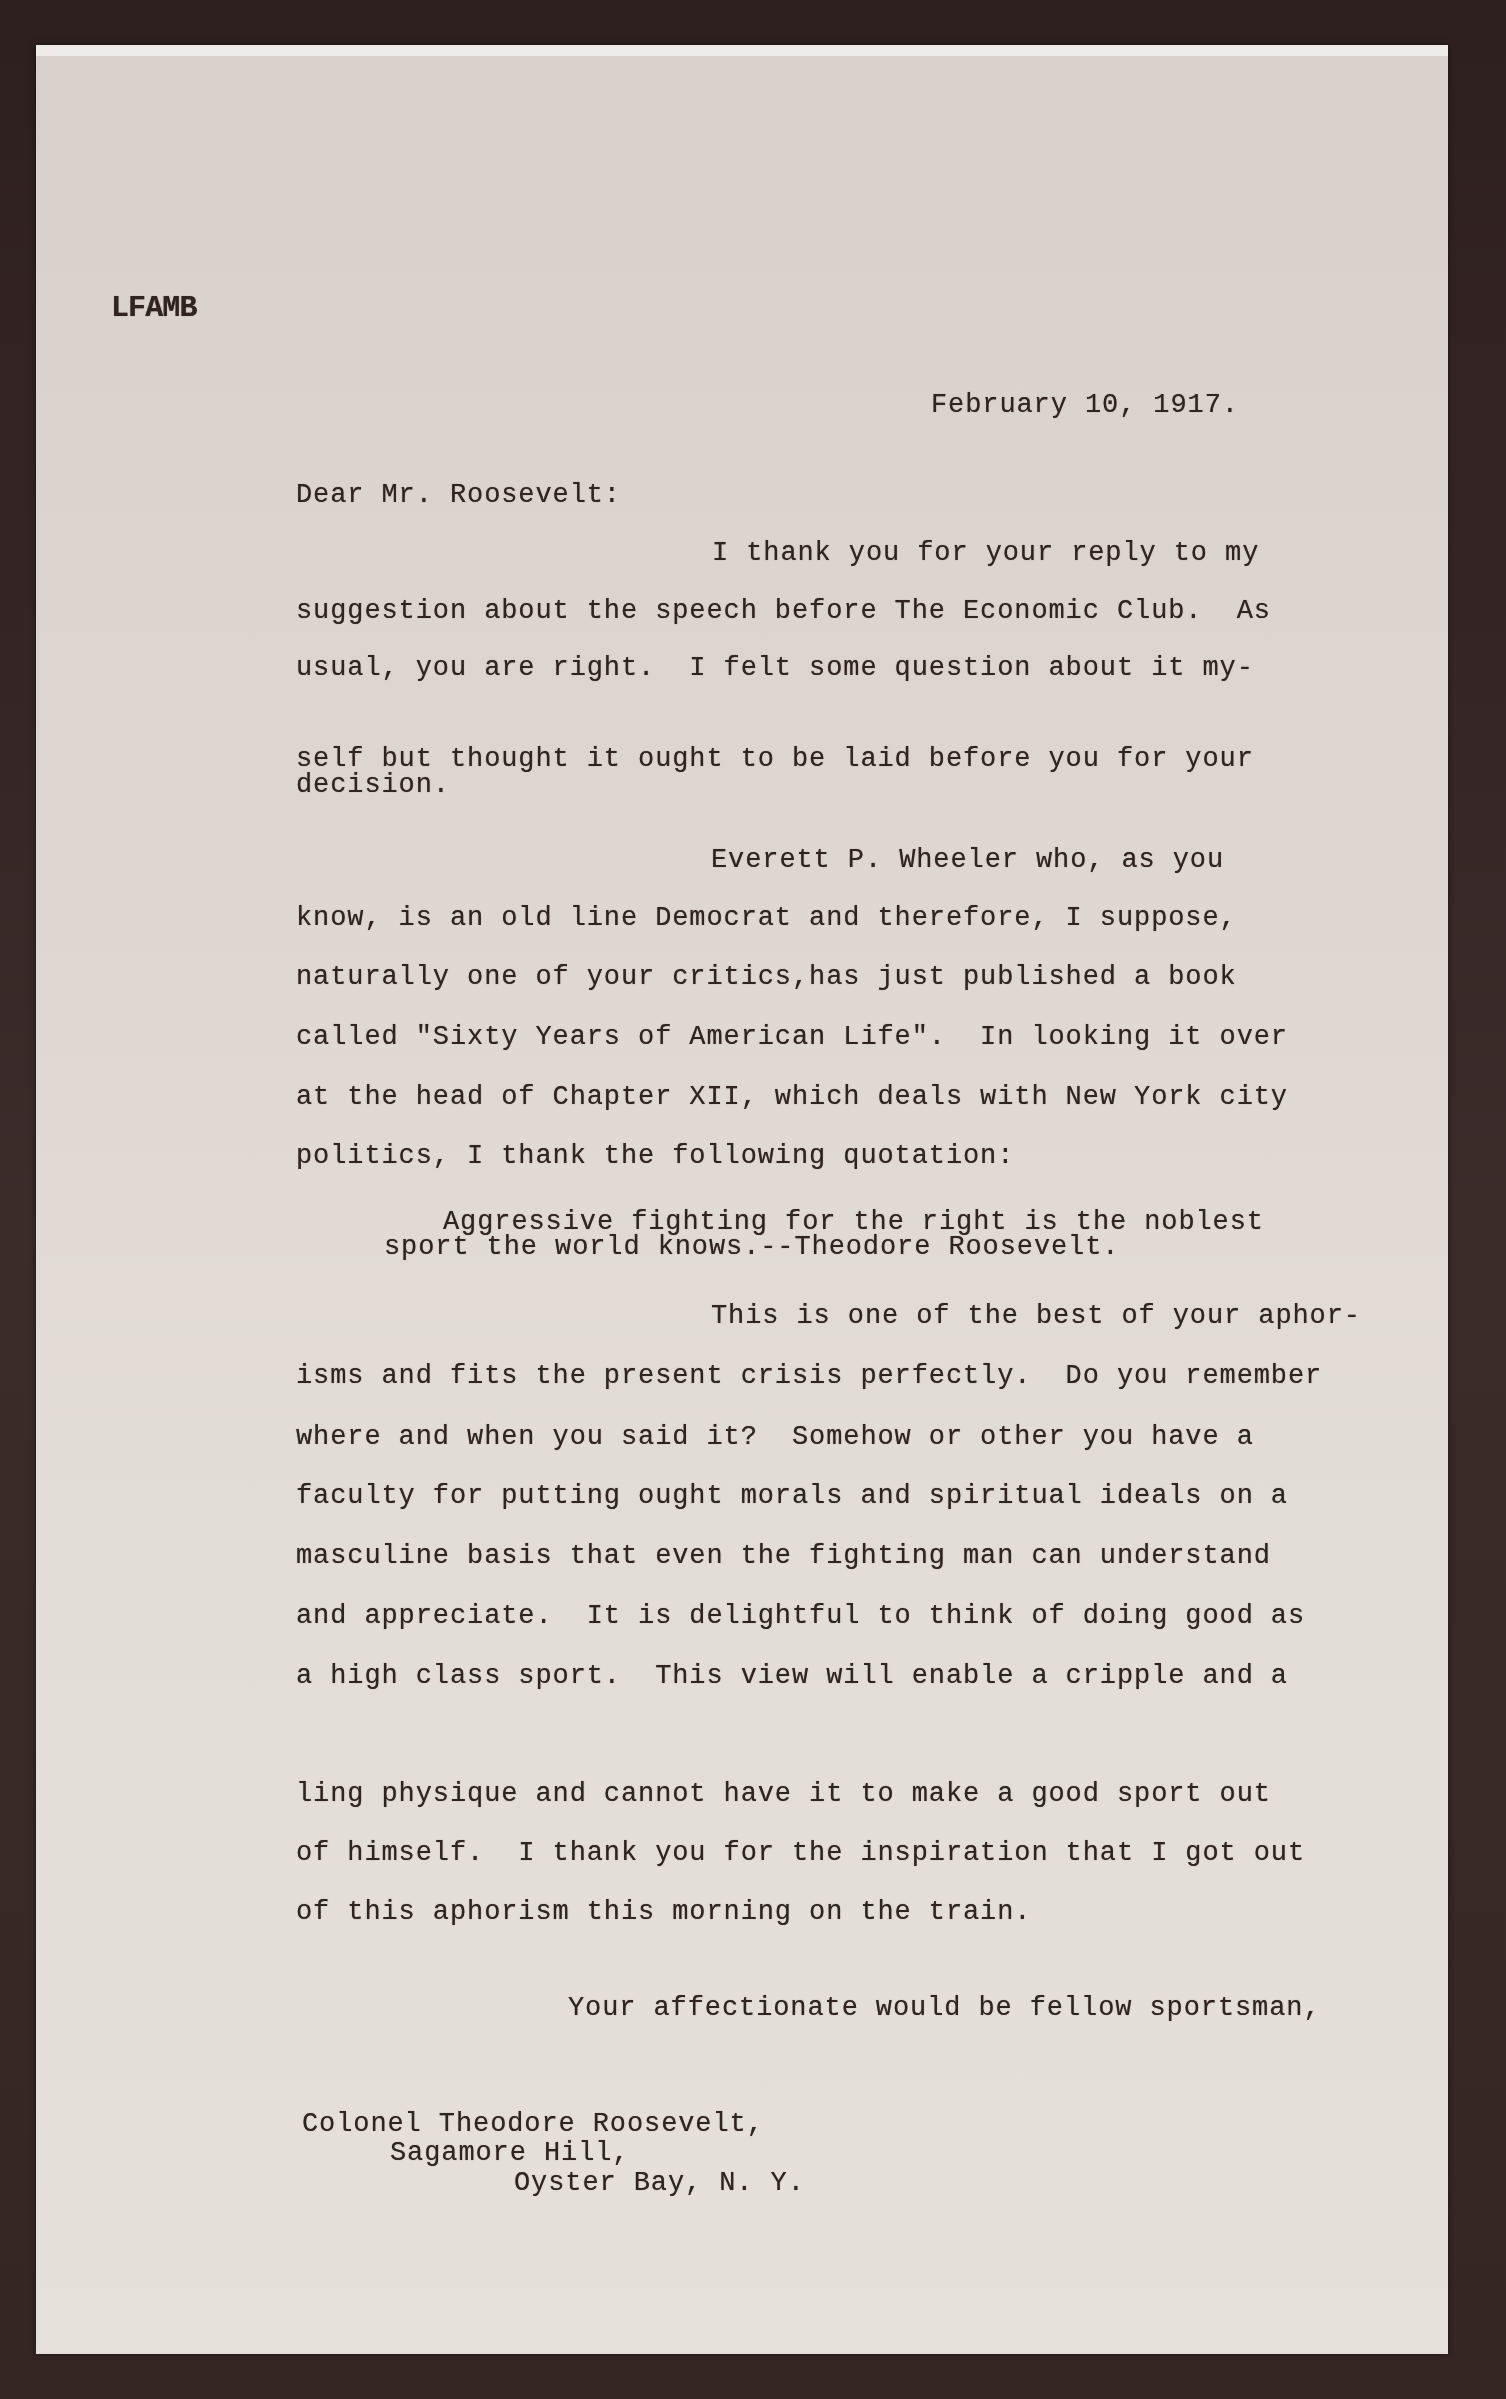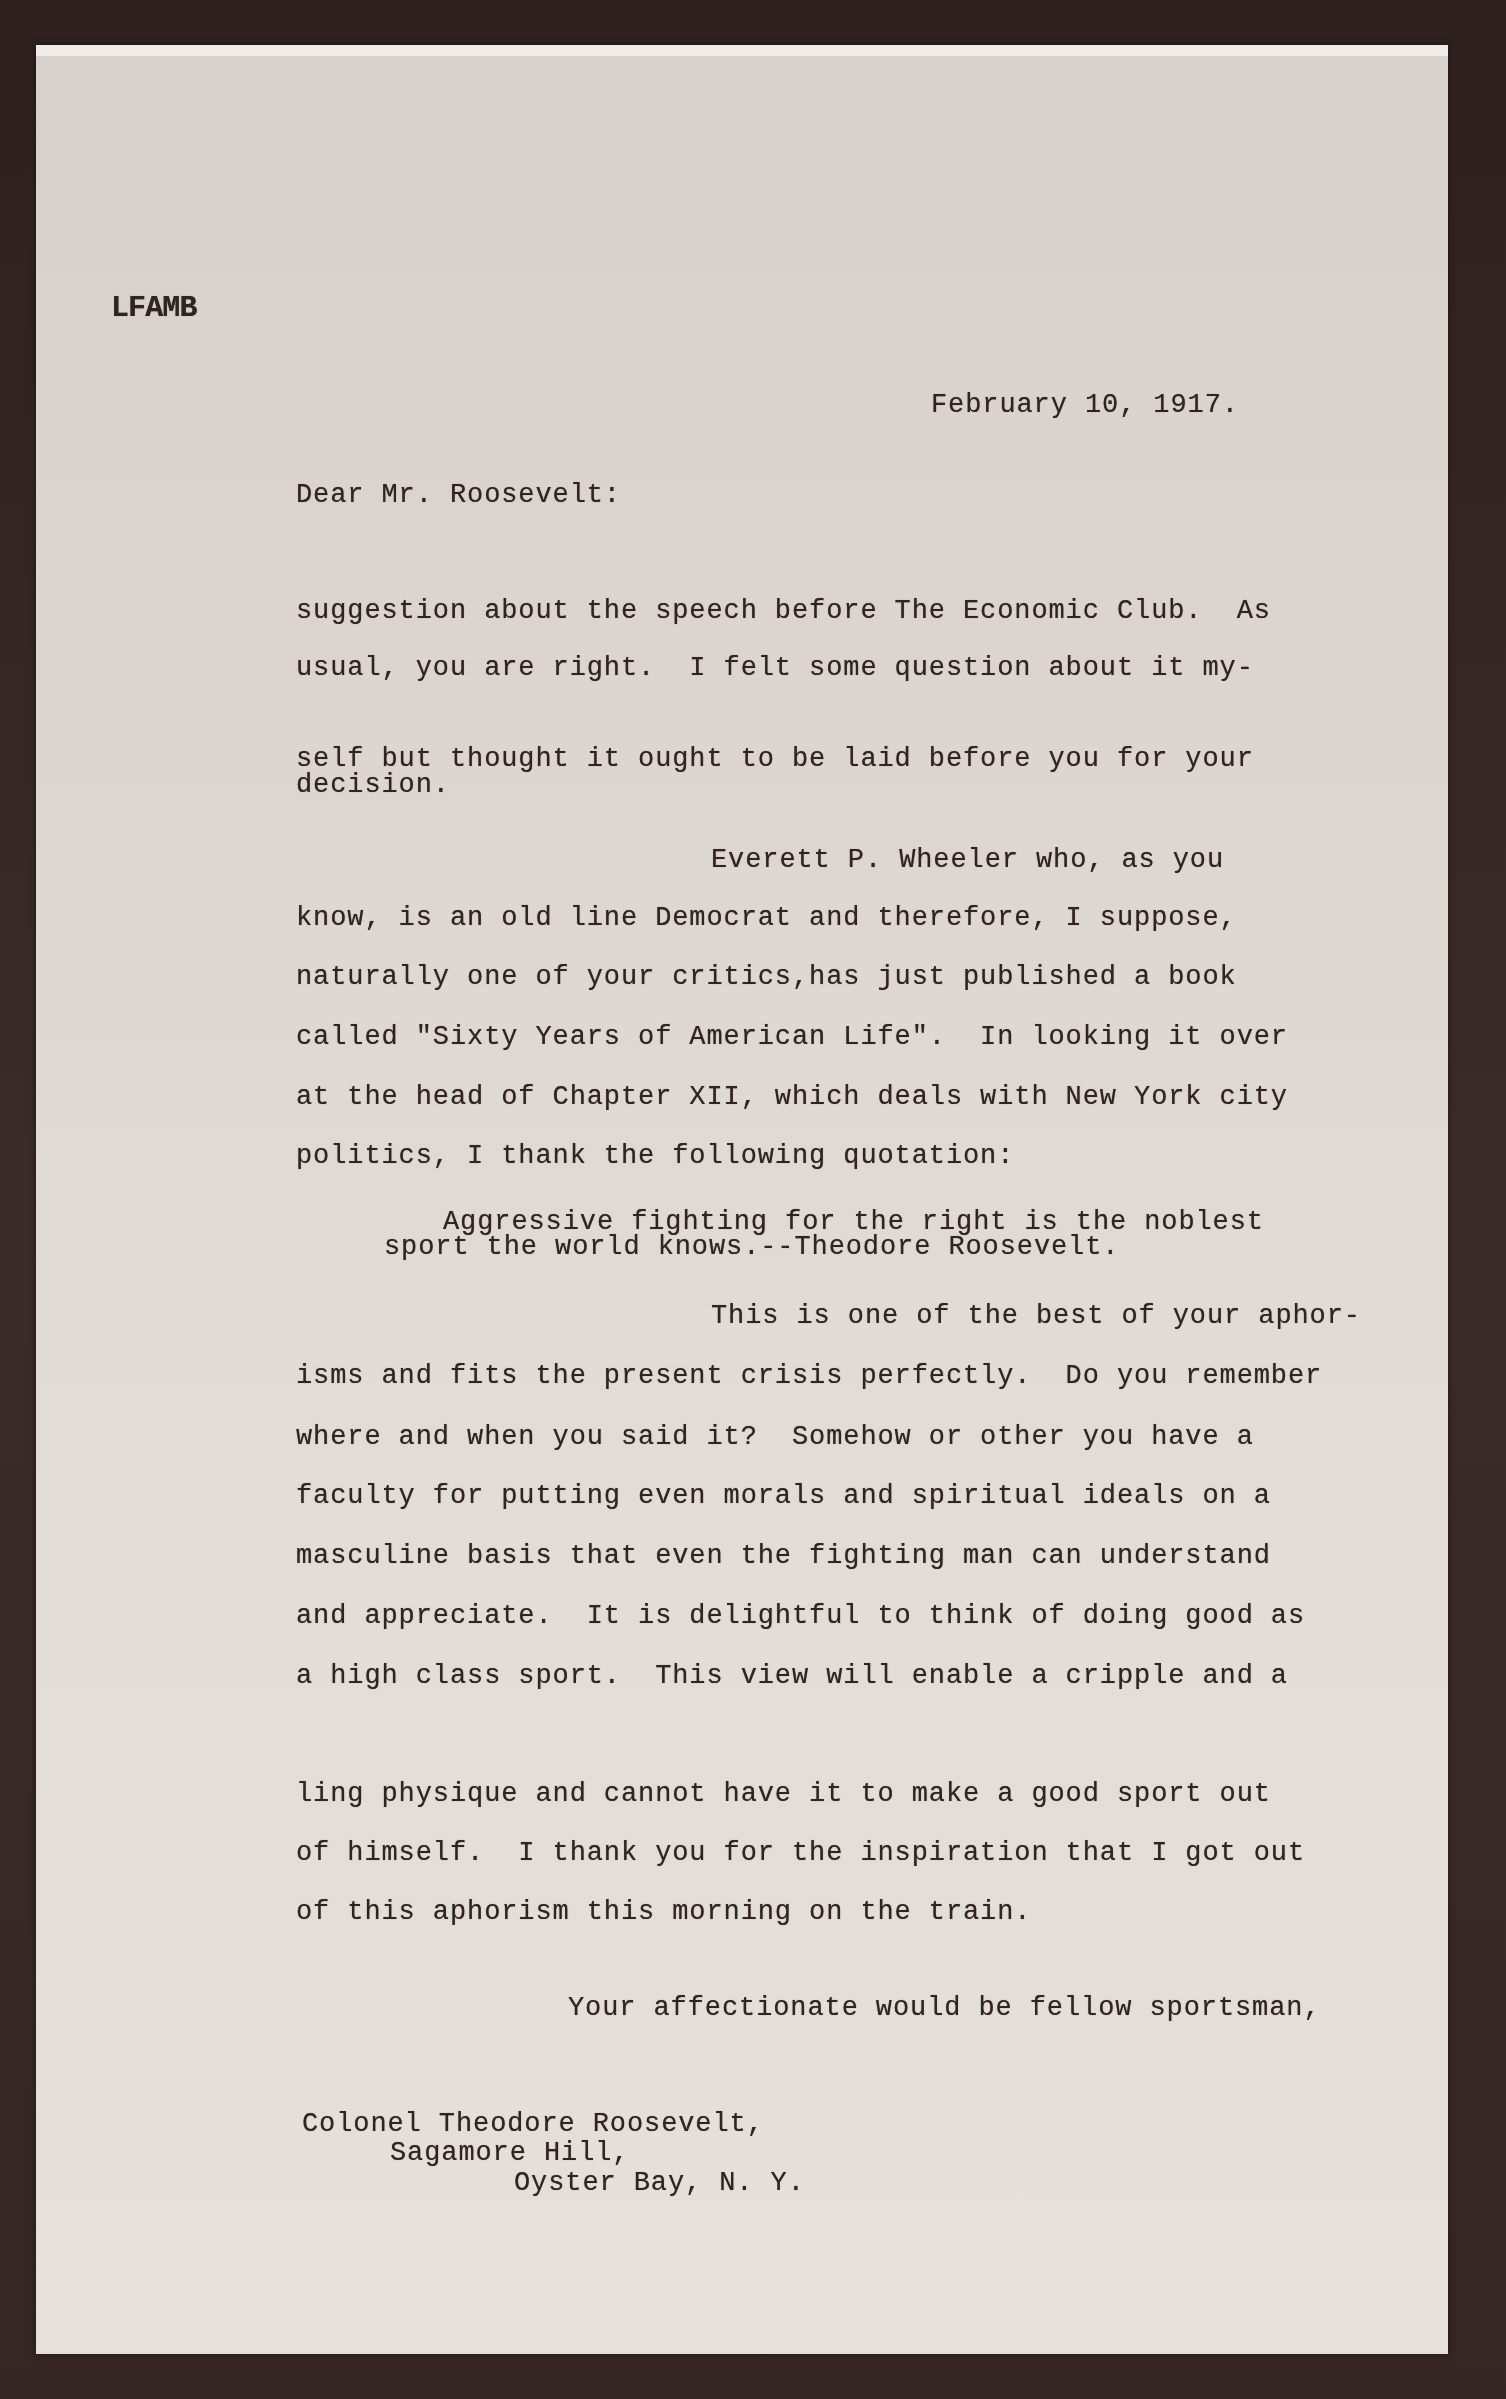--- a/index.html
+++ b/index.html
@@ -44,39 +44,40 @@
 <body>
 
 <div class="frame"></div>
 
 <div class="paper">
 
   <div class="typed ref">LFAMB</div>
   <div class="typed date">February 10, 1917.</div>
   <div class="typed salutation">Dear Mr. Roosevelt:</div>
 
+  <div class="typed line" style="left:676px; top:482px;">I thank you for your reply to my</div>
   <div class="typed line" style="top:540px;">suggestion about the speech before The Economic Club.  As</div>
   <div class="typed line" style="top:597px;">usual, you are right.  I felt some question about it my-</div>
   <div class="typed line" style="top:688px;">self but thought it ought to be laid before you for your</div>
   <div class="typed line" style="top:714px;">decision.</div>
 
   <div class="typed line" style="left:675px; top:789px;">Everett P. Wheeler who, as you</div>
   <div class="typed line" style="top:847px;">know, is an old line Democrat and therefore, I suppose,</div>
   <div class="typed line" style="top:906px;">naturally one of your critics,has just published a book</div>
   <div class="typed line" style="top:966px;">called "Sixty Years of American Life".  In looking it over</div>
   <div class="typed line" style="top:1026px;">at the head of Chapter XII, which deals with New York city</div>
   <div class="typed line" style="top:1085px;">politics, I thank the following quotation:</div>
 
   <div class="typed line quote" style="left:407px; top:1151px;">Aggressive fighting for the right is the noblest</div>
   <div class="typed line quote" style="left:348px; top:1176px;">sport the world knows.--Theodore Roosevelt.</div>
 
   <div class="typed line" style="left:675px; top:1245px;">This is one of the best of your aphor-</div>
   <div class="typed line" style="top:1305px;">isms and fits the present crisis perfectly.  Do you remember</div>
   <div class="typed line" style="top:1366px;">where and when you said it?  Somehow or other you have a</div>
-  <div class="typed line" style="top:1425px;">faculty for putting even morals and spiritual ideals on a</div>
+  <div class="typed line" style="top:1425px;">faculty for putting ought morals and spiritual ideals on a</div>
   <div class="typed line" style="top:1485px;">masculine basis that even the fighting man can understand</div>
   <div class="typed line" style="top:1545px;">and appreciate.  It is delightful to think of doing good as</div>
   <div class="typed line" style="top:1605px;">a high class sport.  This view will enable a cripple and a</div>
   <div class="typed line" style="top:1723px;">ling physique and cannot have it to make a good sport out</div>
   <div class="typed line" style="top:1841px;">of this aphorism this morning on the train.</div>
   <div class="typed line" style="top:1782px;">of himself.  I thank you for the inspiration that I got out</div>
 
   <div class="typed closing">Your affectionate would be fellow sportsman,</div>
 
   <div class="typed addr1">Colonel Theodore Roosevelt,</div>

